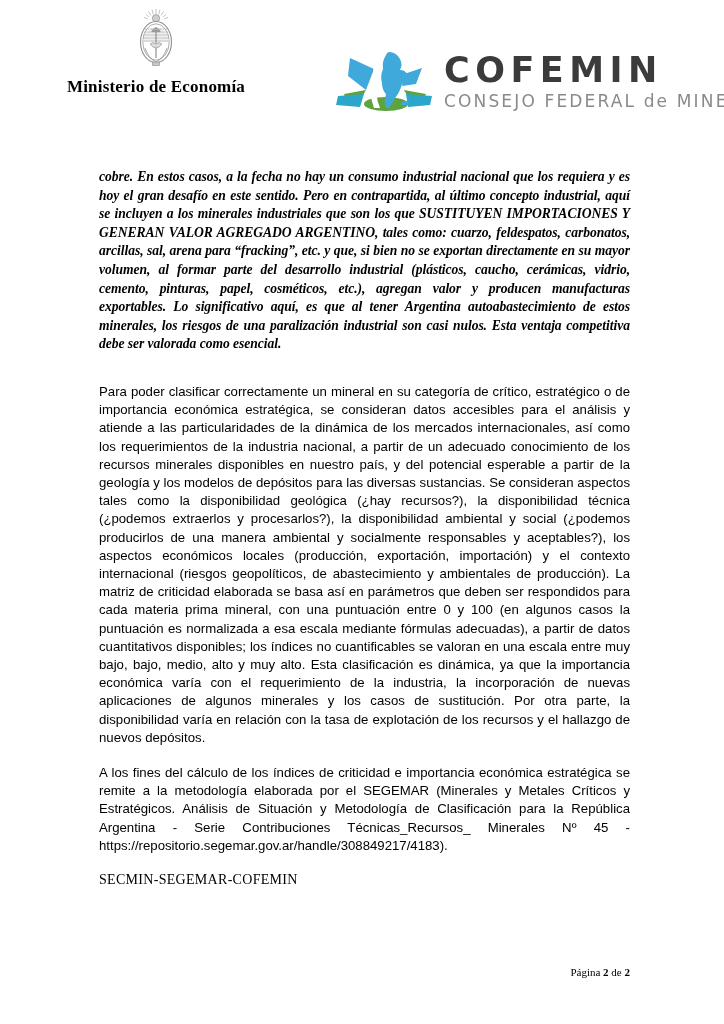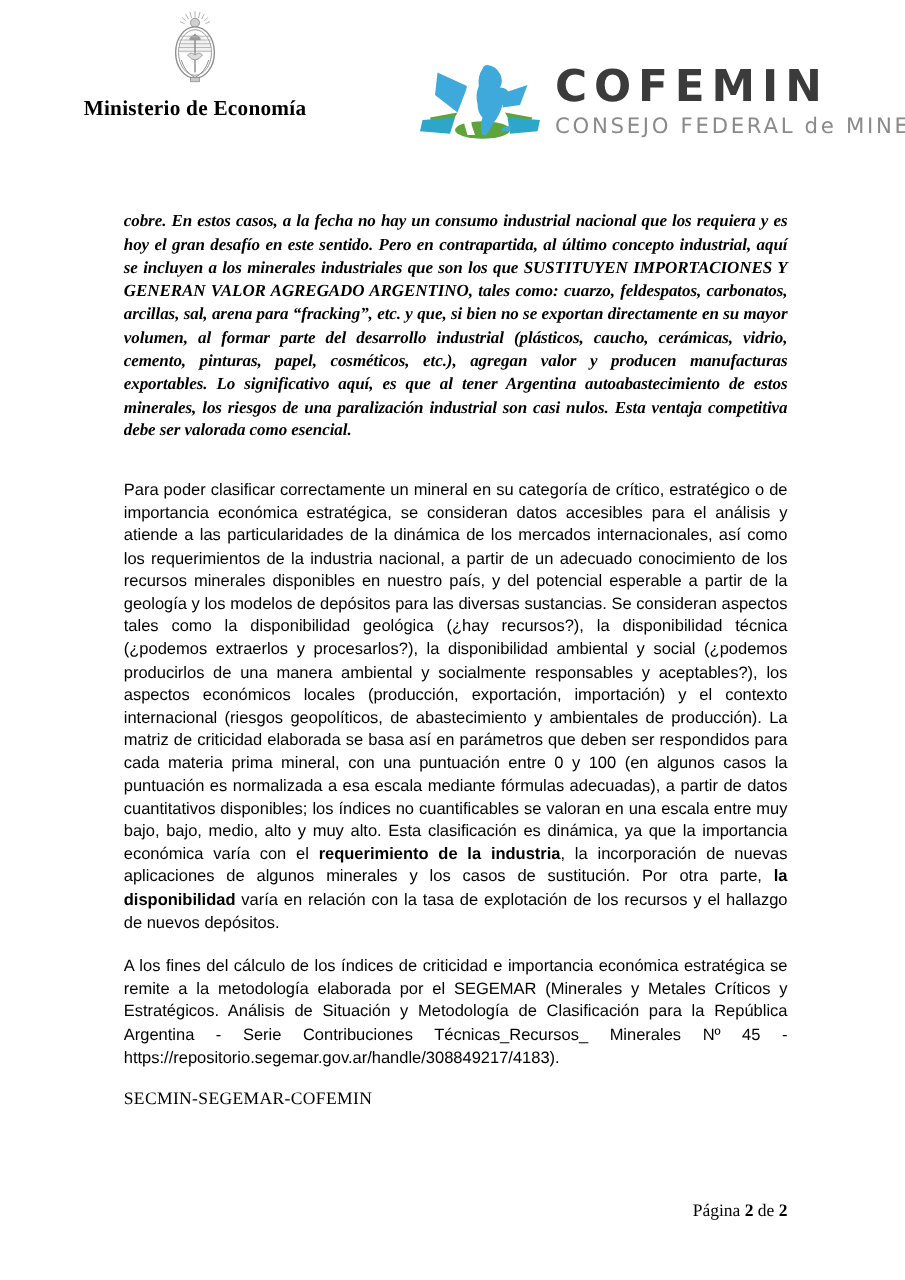--- a/index.html
+++ b/index.html
@@ -126,21 +126,21 @@
   .para-body {
     font-family: "Liberation Sans Narrow", "Liberation Sans", "DejaVu Sans", sans-serif;
     font-size: 13.2px;
     line-height: 18.2px;
     font-stretch: condensed;
     transform-origin: left top;
     margin-bottom: 17px;
   }
 
   .para-body b {
-    font-weight: bold;
+    font-weight: normal;
   }
 
   .signature {
     font-family: "Liberation Serif", "DejaVu Serif", serif;
     font-size: 14px;
     letter-spacing: 0.3px;
     margin-top: 8px;
     text-align: left;
   }
 
@@ -150,21 +150,21 @@
     left: 0;
     bottom: 46px;
     width: 724px;
   }
 
   .page-number {
     position: absolute;
     right: 94px;
     bottom: 0;
     font-family: "Liberation Serif", "DejaVu Serif", serif;
-    font-size: 14px;
+    font-size: 11px;
     color: #000000;
     white-space: nowrap;
   }
 
   .page-number b { font-weight: bold; }
 </style>
 </head>
 <body>
 
 <div class="page">

